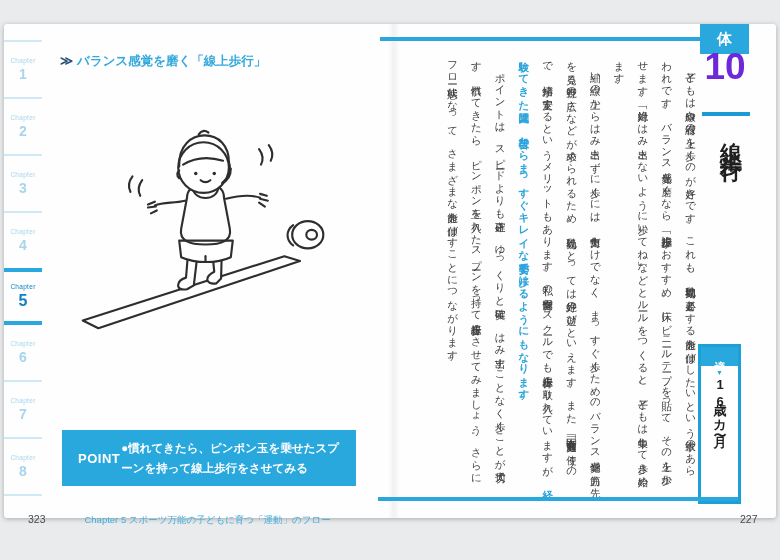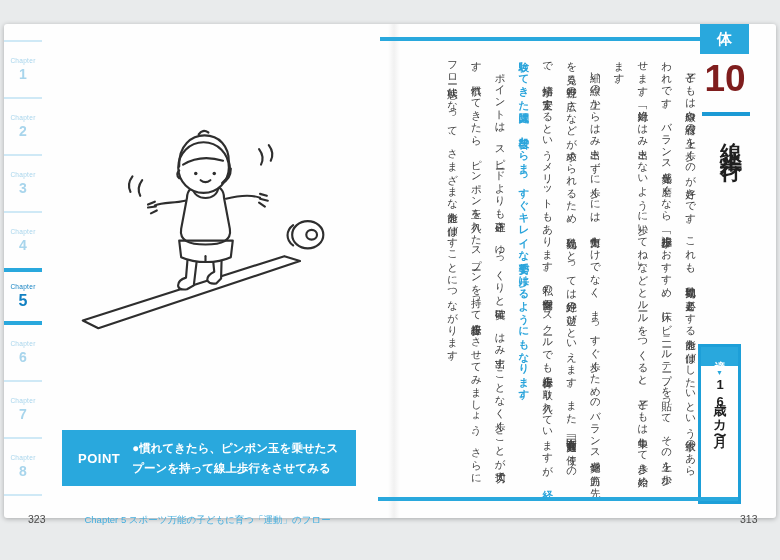--- a/index.html
+++ b/index.html
@@ -38,40 +38,40 @@
   .lp-header { position:absolute; left:56px; top:29px; font-size:12.5px; font-weight:bold; }
   .lp-header .chev { color:#274d73; margin-right:6px; letter-spacing:-2px; }
   .lp-header .lp-title { color:#35a9dc; }
 
   .illustration { position:absolute; left:72px; top:90px; width:296px; height:224px; }
 
   .caption { position:absolute; left:56px; top:318px; font-size:10px; color:#4b4b4b; letter-spacing:.5px; }
 
   .point-box {
     position:absolute; left:58px; top:406px; width:294px; height:56px;
-    background:#29a8dd; display:flex; align-items:center; gap:12px; padding:6px 10px 6px 16px;
+    background:#29a8dd; display:flex; align-items:center; gap:1px; padding:6px 10px 6px 16px;
   }
   .point-label { color:#fff; font-weight:bold; font-size:13px; letter-spacing:.5px; flex:0 0 auto; }
   .point-text  { color:#fff; font-weight:bold; font-size:11.5px; line-height:1.75; }
 
   .lp-footer { position:absolute; left:24px; top:489px; font-size:10.5px; color:#4a4a4a; }
   .lp-footer .chapline { color:#45aede; font-size:9.5px; margin-left:36px;text-align:center; }
 
   
   .rp-toprule   { position:absolute; left:376px; top:13px;  width:320px; height:4px; background:#29a8dd; }
   .rp-bottomrule{ position:absolute; left:374px; top:473px; width:360px; height:4px; background:#29a8dd; }
 
   .cat-tab {
     position:absolute; left:696px; top:0; width:49px; height:30px;
     background:#29a8dd; color:#fff; font-weight:bold; font-size:15px;
     display:flex; align-items:center; justify-content:center;
   }
   .big-num {
-    position:absolute; left:697px; top:32px; width:48px;
-    color:#7f1d1d; font-weight:bold; font-size:37px; text-align:center; line-height:1.25;
+    position:absolute; left:697px; top:20px; width:48px;
+    color:#6d28d9; font-weight:bold; font-size:37px; text-align:center; line-height:1.25;
   }
   .num-rule { position:absolute; left:698px; top:88px; width:48px; height:3.5px; background:#1c9ad5; }
   .rp-title {
     position:absolute; left:704px; top:100px; height:170px;
     writing-mode:vertical-rl; text-orientation:upright;
     font-size:22px; font-weight:bold; color:#1f1f1f; letter-spacing:6px;
     margin-left:8px;
   }
 
   .vtext {
@@ -139,20 +139,23 @@
     <div class="tab">
       <span class="word">Chapter</span>
       <span class="num">7</span>
     </div>
     <div class="tab">
       <span class="word">Chapter</span>
       <span class="num">8</span>
     </div>
   </div>
 
+  <div class="lp-header">
+    <span class="chev">≫</span><span class="lp-title">バランス感覚を磨く「線上歩行」</span>
+  </div>
 
   <div class="illustration">
     <svg width="296" height="224" viewBox="0 0 300 230">
 
       <polygon class="ln fw" points="5,212 212,146 228,151 21,220"></polygon>
 
       <path class="ln" d="M221,114 a17,14 0 0 0 0,21"></path>
       <ellipse class="ln fw" cx="236" cy="124" rx="16" ry="14"></ellipse>
       <ellipse class="ln fw" cx="240" cy="124" rx="5.5" ry="5"></ellipse>
 
@@ -214,14 +217,14 @@
     <p><span>ポイントは、スピードよりも正確さ。ゆっくりと確実に、はみ出すことなく歩くことが大切です。慣れてきたら、ピンポン玉を入れたスプーンを持って線上歩行をさせてみましょう。さらにフロー状態になって、さまざまな能力を伸ばすことにつながります。</span></p>
   </div>
 
   <div class="age-badge">
     <span class="age-label">適齢期</span>
     <span class="age-arrow">▼</span>
     <span class="age-value">1歳6カ月〜</span>
   </div>
 
   <div class="rp-bottomrule"></div>
-  <div class="rp-footer">313</div>
+  <div class="rp-footer">227</div>
 </div>
 
 </body></html>

